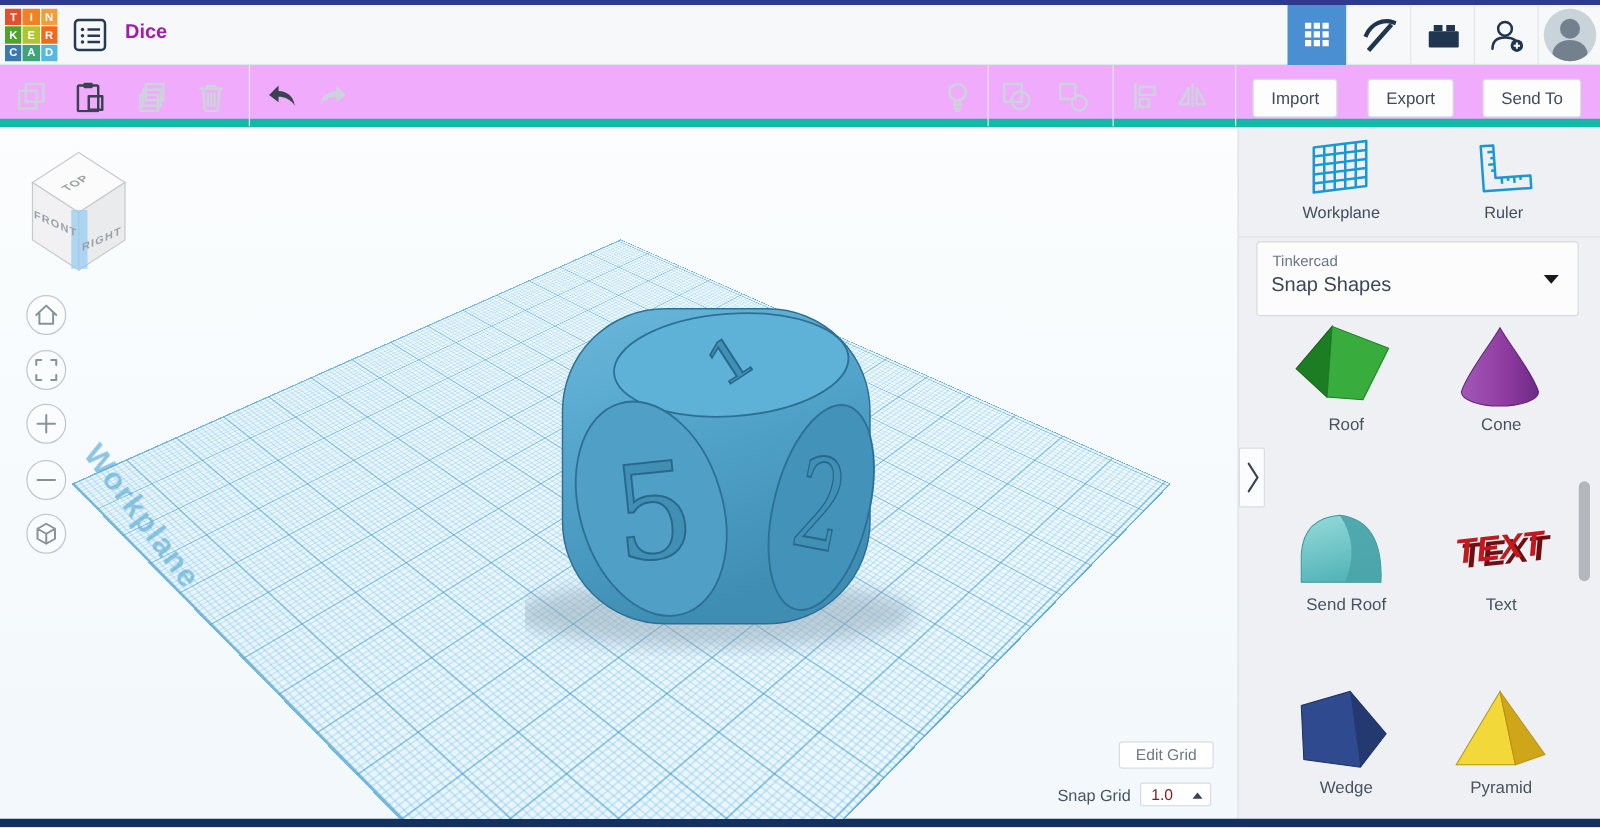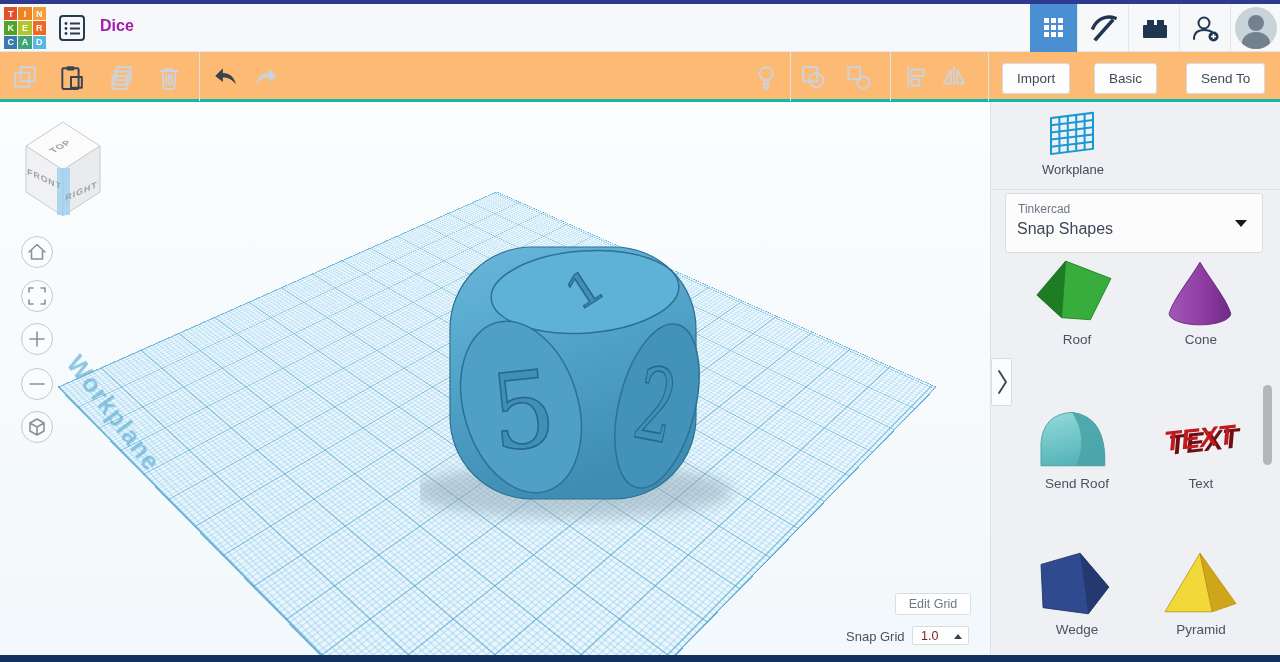--- a/index.html
+++ b/index.html
@@ -16,21 +16,21 @@
   .logo{left:4px;top:3px;width:42px;height:42px;display:grid;grid-template-columns:repeat(3,1fr);grid-template-rows:repeat(3,1fr);gap:1px;background:#fff;}
   .logo div{display:flex;align-items:center;justify-content:center;color:#fff;font-size:9px;font-weight:bold;}
   .list-btn{left:57px;top:9px;width:30px;height:30px;}
   .title{left:100px;top:13px;font-size:16px;font-weight:bold;color:#a21caf;}
   .header-right{right:0;top:0;height:48px;display:flex;align-items:stretch;}
   .hbtn{width:51px;display:flex;align-items:center;justify-content:center;border-left:1px solid #e4e6ea;box-sizing:border-box;}
   .hbtn.active{background:#4b8fd3;border-left:none;width:47px;}
   .avatar-wrap{width:50px;display:flex;align-items:center;justify-content:center;border-left:1px solid #e4e6ea;box-sizing:border-box;}
 
   
-  .toolbar{left:0;top:52px;width:1280px;height:50px;background:#fdba74;border-bottom:3px solid #14b8a6;box-sizing:border-box;}
+  .toolbar{left:0;top:52px;width:1280px;height:50px;background:#f0abfc;border-bottom:7px solid #14b8a6;box-sizing:border-box;}
   .vsep{top:0;width:1px;height:49px;background:#e0e3e7;}
   .tbtn{top:12px;width:26px;height:26px;}
   .tb-btn{top:11px;height:29px;line-height:29px;padding:0 14px;background:#fdfdfe;border:1px solid #d8dbe0;border-radius:3px;color:#3f4a5a;font-size:13.5px;}
 
   
   .canvas{left:0;top:102px;width:990px;height:553px;overflow:hidden;background:linear-gradient(#fbfdfe,#f2f8fb);}
   .plane-wrap{position:absolute;left:0;top:0;width:990px;height:553px;perspective:1000px;perspective-origin:50% 15%;}
   .plane{position:absolute;left:497px;top:285px;width:620px;height:620px;
     transform:translate(-50%,-50%) rotateX(64deg) rotateZ(45deg);
     background:
@@ -210,21 +210,21 @@
       <rect x="8" y="14" width="7" height="6" class="stroke-off"></rect>
     </svg>
     <svg class="abs tbtn" style="left:941px" width="26" height="26" viewBox="0 0 24 24">
       <line x1="12" y1="3" x2="12" y2="21" class="stroke-off" stroke-dasharray="2.5,2" stroke-width="1.4"></line>
       <path d="M9,6 L9,18 L2.5,18 Z" class="stroke-off" stroke-width="1.4"></path>
       <path d="M15,6 L15,18 L21.5,18 Z" class="stroke-off" stroke-width="1.4"></path>
     </svg>
     <div class="abs vsep" style="left:988px"></div>
 
     <div class="abs tb-btn" style="left:1002px">Import</div>
-    <div class="abs tb-btn" style="left:1094px">Basic</div>
+    <div class="abs tb-btn" style="left:1094px">Export</div>
     <div class="abs tb-btn" style="left:1186px">Send To</div>
   </div>
 
   <div class="abs canvas">
     <div class="plane-wrap">
       <div class="plane"></div>
     </div>
     <div class="abs watermark">Workplane</div>
 
     <svg class="abs" style="left:420px;top:123px" width="320" height="300" viewBox="0 0 320 300">
@@ -302,20 +302,29 @@
   <div class="abs panel">
     <div class="tool" style="left:30px;top:8px">
       <svg width="104" height="50" viewBox="0 0 104 50">
         <g transform="translate(30,8) skewY(-7)">
           <rect x="0" y="0" width="42" height="36" fill="#f3fafd" class="blue-ic"></rect>
           <path class="blue-ic" stroke-width="1.2" d="M8.4,0 V36 M16.8,0 V36 M25.2,0 V36 M33.6,0 V36 M0,7.2 H42 M0,14.4 H42 M0,21.6 H42 M0,28.8 H42"></path>
         </g>
       </svg>
       <div class="lbl">Workplane</div>
     </div>
+    <div class="tool" style="left:160px;top:8px">
+      <svg width="104" height="50" viewBox="0 0 104 50">
+        <g transform="translate(30,2) rotate(-4 20 25)">
+          <path class="blue-ic" d="M5,4 h10 v26 h28 v10 h-38 z" fill="#f3fafd"></path>
+          <path class="blue-ic" stroke-width="1.1" d="M15,9 h-5 M15,14 h-3 M15,19 h-5 M15,24 h-3 M20,30 v5 M25,30 v3 M30,30 v5 M35,30 v3"></path>
+        </g>
+      </svg>
+      <div class="lbl">Ruler</div>
+    </div>
 
     <div class="panel-div"></div>
 
     <div class="dropdown">
       <div class="dd-cat">Tinkercad</div>
       <div class="dd-sel">Snap Shapes</div>
       <div class="dd-caret"></div>
     </div>
 
     <div class="shape-tile" style="left:26px;top:156px">

